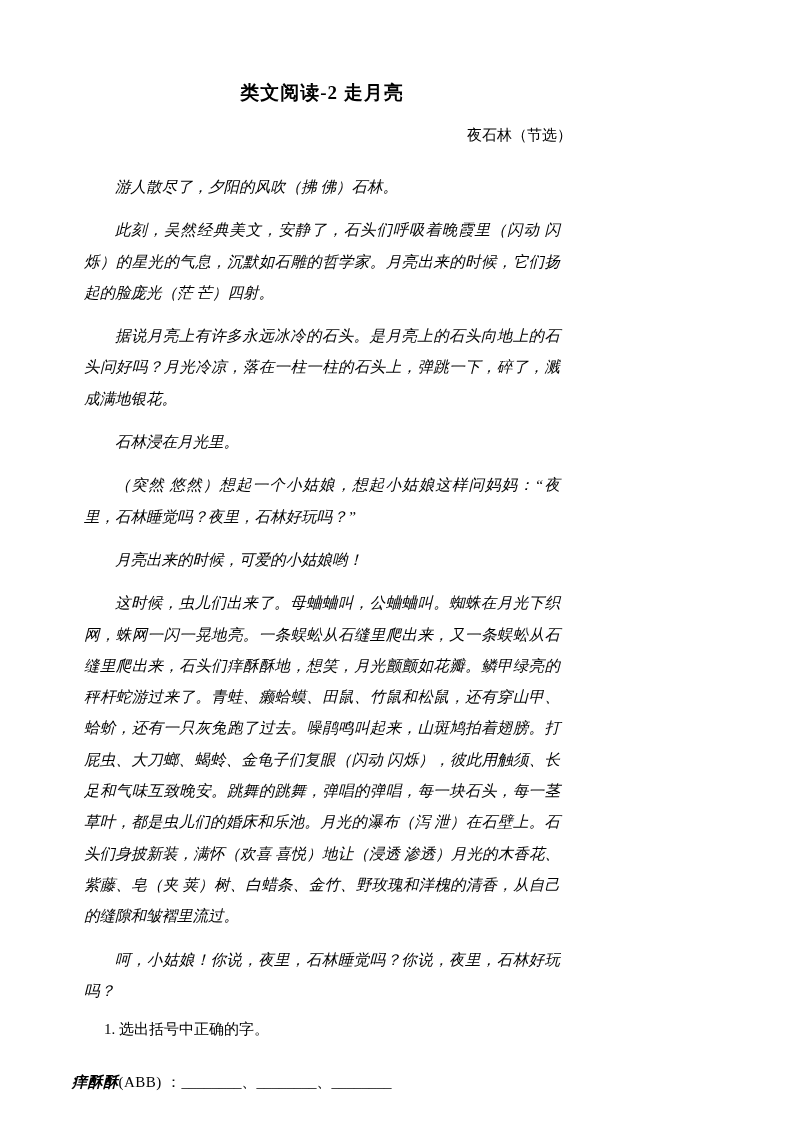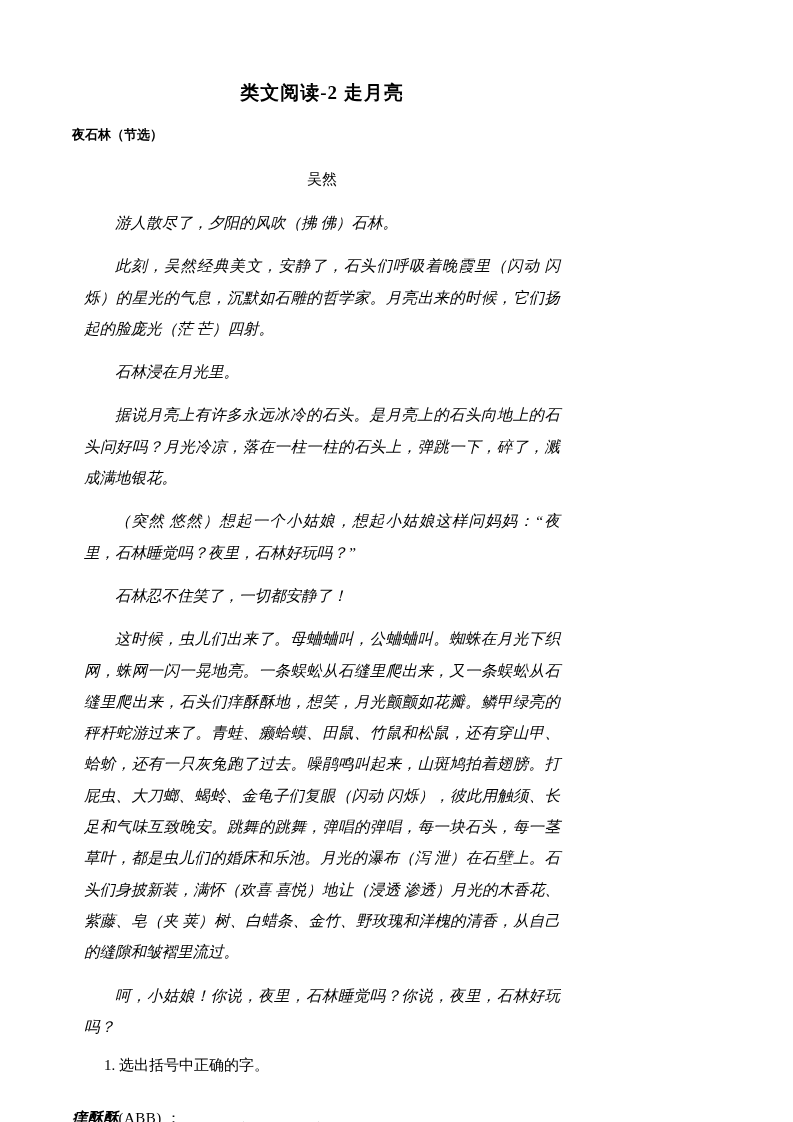--- a/index.html
+++ b/index.html
@@ -22,23 +22,23 @@
     background: #ffffff;
   }
   .doc-title {
     text-align: center;
     font-size: 19px;
     font-weight: bold;
     margin: 0 0 20px 0;
     letter-spacing: 1px;
   }
   .doc-subtitle {
-    text-align: left;
-    font-size: 13px;
-    font-weight: bold;
+    text-align: right;
+    font-size: 15px;
+    font-weight: normal;
     margin: 0 0 26px 0;
   }
   .doc-author {
     text-align: center;
     font-size: 15px;
     margin: 0 0 18px 0;
   }
   .passage p {
     margin: 12px;
     font-size: 15.5px;
@@ -89,29 +89,28 @@
 </style>
 </head>
 <body>
 
 <div class="page">
 
   <h1 class="doc-title">类文阅读-2 走月亮</h1>
 
   <h2 class="doc-subtitle">夜石林（节选）</h2>
 
-  <div class="doc-author">吴然</div>
 
   <div class="passage">
     <p>游人散尽了，夕阳的风吹（拂 佛）石林。</p>
     <p>此刻，吴然经典美文，安静了，石头们呼吸着晚霞里（闪动 闪烁）的星光的气息，沉默如石雕的哲学家。月亮出来的时候，它们扬起的脸庞光（茫 芒）四射。</p>
+    <p>据说月亮上有许多永远冰冷的石头。是月亮上的石头向地上的石头问好吗？月光冷凉，落在一柱一柱的石头上，弹跳一下，碎了，溅成满地银花。</p>
     <p>石林浸在月光里。</p>
-    <p>据说月亮上有许多永远冰冷的石头。是月亮上的石头向地上的石头问好吗？月光冷凉，落在一柱一柱的石头上，弹跳一下，碎了，溅成满地银花。</p>
     <p>（突然 悠然）想起一个小姑娘，想起小姑娘这样问妈妈：“夜里，石林睡觉吗？夜里，石林好玩吗？”</p>
-    <p>石林忍不住笑了，一切都安静了！</p>
+    <p>月亮出来的时候，可爱的小姑娘哟！</p>
     <p>这时候，虫儿们出来了。母蛐蛐叫，公蛐蛐叫。蜘蛛在月光下织网，蛛网一闪一晃地亮。一条蜈蚣从石缝里爬出来，又一条蜈蚣从石缝里爬出来，石头们痒酥酥地，想笑，月光颤颤如花瓣。鳞甲绿亮的秤杆蛇游过来了。青蛙、癞蛤蟆、田鼠、竹鼠和松鼠，还有穿山甲、蛤蚧，还有一只灰兔跑了过去。噪鹃鸣叫起来，山斑鸠拍着翅膀。打屁虫、大刀螂、蝎蛉、金龟子们复眼（闪动 闪烁），彼此用触须、长足和气味互致晚安。跳舞的跳舞，弹唱的弹唱，每一块石头，每一茎草叶，都是虫儿们的婚床和乐池。月光的瀑布（泻 泄）在石壁上。石头们身披新装，满怀（欢喜 喜悦）地让（浸透 渗透）月光的木香花、紫藤、皂（夹 荚）树、白蜡条、金竹、野玫瑰和洋槐的清香，从自己的缝隙和皱褶里流过。</p>
     <p>呵，小姑娘！你说，夜里，石林睡觉吗？你说，夜里，石林好玩吗？</p>
   </div>
 
 
   <div class="questions">
 
     <div class="question">1. 选出括号中正确的字。</div>
 
 

